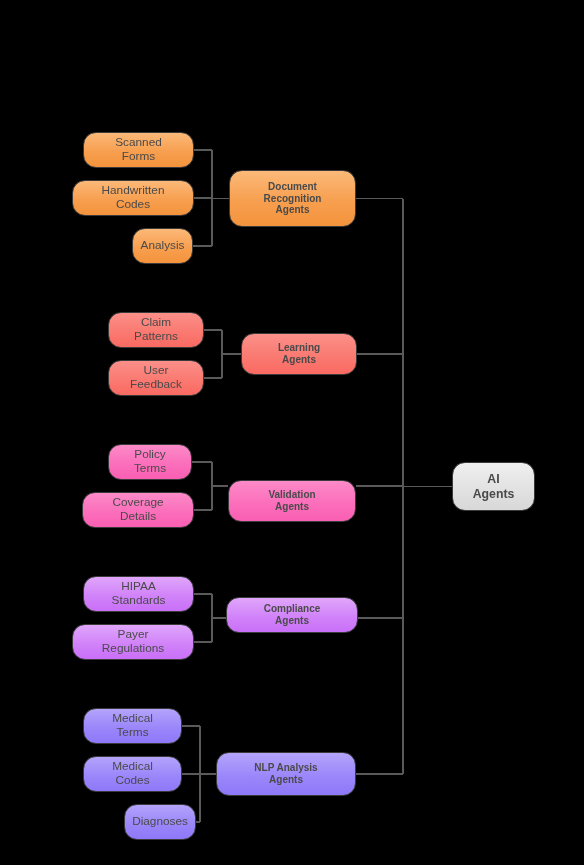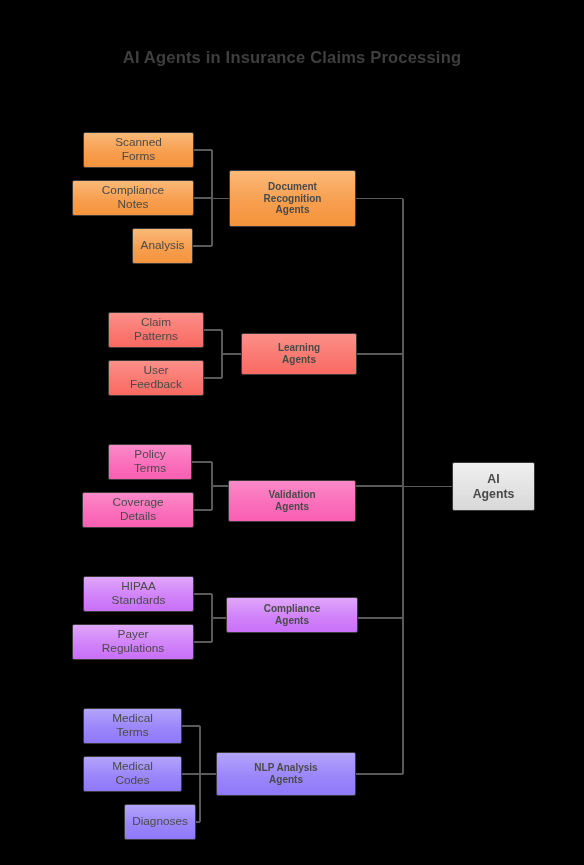--- a/index.html
+++ b/index.html
@@ -38,21 +38,21 @@
     font-size: 16.5px;
     font-weight: bold;
     color: #3f3f3f;
     letter-spacing: 0.2px;
     white-space: nowrap;
   }
   .node {
     position: absolute;
     box-sizing: border-box;
     border: 1.6px solid #3a3a3a;
-    border-radius: 2px;
+    border-radius: 13px;
     display: flex;
     align-items: center;
     justify-content: center;
     text-align: center;
     color: #4a4a4a;
     line-height: 1.18;
     padding: 2px 23px;
   }
   .node.leaf {
     font-size: 11.8px;
@@ -104,25 +104,24 @@
       <line x1="182" y1="726" x2="200" y2="726" stroke="#5a5a5a" stroke-width="1.4" shape-rendering="crispEdges"></line>
       <line x1="182" y1="774" x2="200" y2="774" stroke="#5a5a5a" stroke-width="1.4" shape-rendering="crispEdges"></line>
       <line x1="180" y1="822" x2="200" y2="822" stroke="#5a5a5a" stroke-width="1.4" shape-rendering="crispEdges"></line>
       <line x1="200" y1="726" x2="200" y2="822" stroke="#5a5a5a" stroke-width="1.4" shape-rendering="crispEdges"></line>
       <line x1="200" y1="774" x2="216" y2="774" stroke="#5a5a5a" stroke-width="1.4" shape-rendering="crispEdges"></line>
       <line x1="356" y1="774" x2="403" y2="774" stroke="#5a5a5a" stroke-width="1.4" shape-rendering="crispEdges"></line>
       <line x1="403" y1="198.5" x2="403" y2="774" stroke="#5a5a5a" stroke-width="1.4" shape-rendering="crispEdges"></line>
       <line x1="403" y1="486.5" x2="452" y2="486.5" stroke="#5a5a5a" stroke-width="1.4" shape-rendering="crispEdges"></line>
     </svg>
 
-  <div class="title">AI Agents in Insurance Claims Processing</div>
 
   <div id="nodes">
       <div class="node leaf c-orange" style="left: 83px; top: 132px; width: 111px; height: 36px;">Scanned Forms</div>
-      <div class="node leaf c-orange" style="left: 72px; top: 180px; width: 122px; height: 36px;">Compliance Notes</div>
+      <div class="node leaf c-orange" style="left: 72px; top: 180px; width: 122px; height: 36px;">Handwritten Codes</div>
       <div class="node leaf c-orange" style="left: 132px; top: 228px; width: 61px; height: 36px;">Analysis</div>
       <div class="node parent c-orange" style="left: 229px; top: 170px; width: 127px; height: 57px;">Document Recognition Agents</div>
       <div class="node leaf c-red" style="left: 108px; top: 312px; width: 96px; height: 36px;">Claim Patterns</div>
       <div class="node leaf c-red" style="left: 108px; top: 360px; width: 96px; height: 36px;">User Feedback</div>
       <div class="node parent c-red" style="left: 241px; top: 333px; width: 116px; height: 42px;">Learning Agents</div>
       <div class="node leaf c-pink" style="left: 108px; top: 444px; width: 84px; height: 36px;">Policy Terms</div>
       <div class="node leaf c-pink" style="left: 82px; top: 492px; width: 112px; height: 36px;">Coverage Details</div>
       <div class="node parent c-pink" style="left: 228px; top: 480px; width: 128px; height: 42px;">Validation Agents</div>
       <div class="node leaf c-purple" style="left: 83px; top: 576px; width: 111px; height: 36px;">HIPAA Standards</div>
       <div class="node leaf c-purple" style="left: 72px; top: 624px; width: 122px; height: 36px;">Payer Regulations</div>

